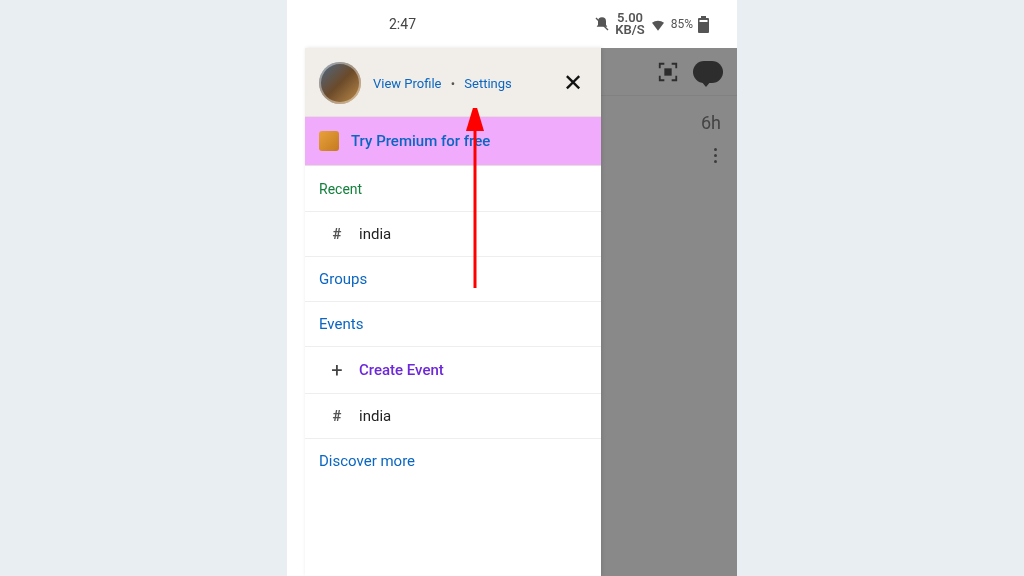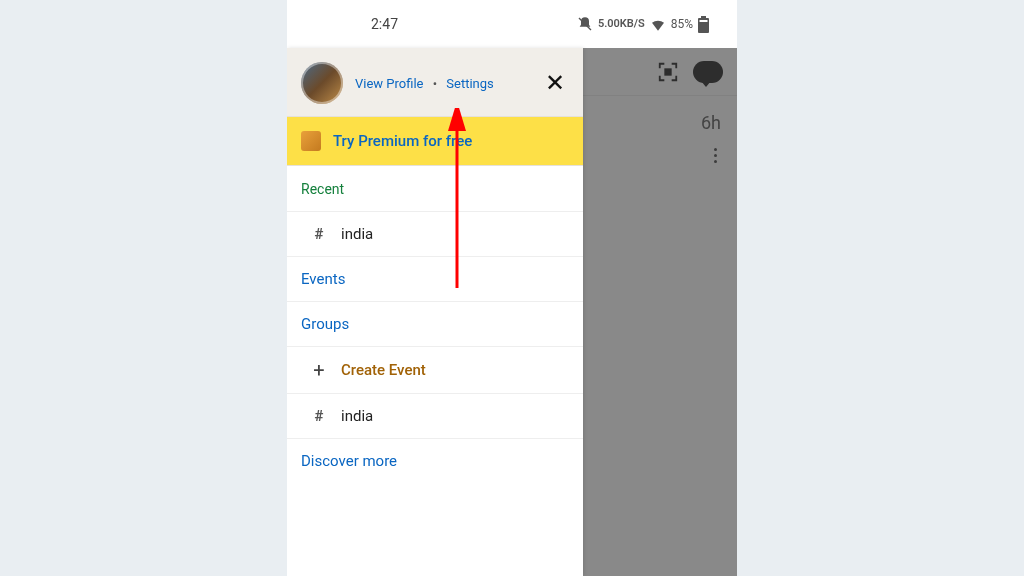--- a/index.html
+++ b/index.html
@@ -11,40 +11,41 @@
     display: flex;
     justify-content: center;
     position: relative;
   }
   .phone {
     width: 450px;
     height: 576px;
     background: #fff;
     position: relative;
     overflow: hidden;
+    padding-left: 18px;
   }
   .status-bar {
     height: 48px;
     display: flex;
     align-items: center;
     justify-content: space-between;
     padding: 0 28px 0 84px;
     font-size: 14px;
     color: #444;
     background: #fff;
   }
   .status-right {
     display: flex;
     align-items: center;
     gap: 5px;
     font-size: 12px;
     color: #555;
   }
   .status-right svg { display: block; }
-  .speed { display:flex; flex-direction:row; align-items:center; line-height:0.9; font-size:11px; font-weight:600; }
+  .speed { display:flex; flex-direction:column; align-items:center; line-height:0.9; font-size:13px; font-weight:600; }
   .main-area {
     position: relative;
     height: calc(100% - 48px);
   }
   .backlayer {
     position: absolute;
     inset: 0;
     background: #fff;
   }
   .back-toolbar {
@@ -105,21 +106,21 @@
   .profile-text { flex: 1; }
   .profile-name { font-size: 16px; font-weight: 500; color: #222; margin-bottom: 4px; }
   .profile-links { font-size: 13px; }
   .profile-links a { color: #0a66c2; text-decoration: none; }
   .profile-links .dot { color: #555; margin: 0 6px; }
   .close-btn {
     font-size: 24px; font-weight: 400; color: #111; cursor: pointer;
     padding: 4px; line-height: 1;
   }
   .premium-row {
-    background: #fde047;
+    background: #f0abfc;
     padding: 14px 14px;
     display: flex;
     align-items: center;
     gap: 12px;
     border-top: 1px solid #e5e1da;
     border-bottom: 1px solid #e5e1da;
   }
   .gold-tile {
     width: 20px; height: 20px; background: linear-gradient(135deg,#e9a13b,#c47a1f);
     border-radius: 3px;
@@ -135,21 +136,21 @@
     padding: 13px 14px 13px 24px;
     display: flex;
     align-items: center;
     gap: 14px;
     font-size: 15px;
     color: #222;
     border-bottom: 1px solid #eee;
   }
   .hash-icon { font-weight: 700; color: #555; width: 16px; text-align:center; }
   .plus-icon { font-size: 20px; font-weight: 400; color: #444; width: 16px; text-align:center; line-height:1;}
-  .item-link { color:#a16207; font-weight:500;}
+  .item-link { color:#6d28d9; font-weight:500;}
   
   .arrow-svg {
     position: absolute;
     left: 155px;
     top: 60px;
     pointer-events: none;
   }
 </style>
 </head>
 <body>
@@ -220,25 +221,25 @@
 
       <div class="section">
         <span class="section-header">Recent</span>
       </div>
       <div class="item-row">
         <span class="hash-icon">#</span>
         <span>india</span>
       </div>
 
       <div class="section">
+        <a class="section-link" href="#">Groups</a>
+      </div>
+
+      <div class="section">
         <a class="section-link" href="#">Events</a>
-      </div>
-
-      <div class="section">
-        <a class="section-link" href="#">Groups</a>
       </div>
       <div class="item-row">
         <span class="plus-icon">+</span>
         <span class="item-link">Create Event</span>
       </div>
 
       <div class="item-row">
         <span class="hash-icon">#</span>
         <span>india</span>
       </div>

